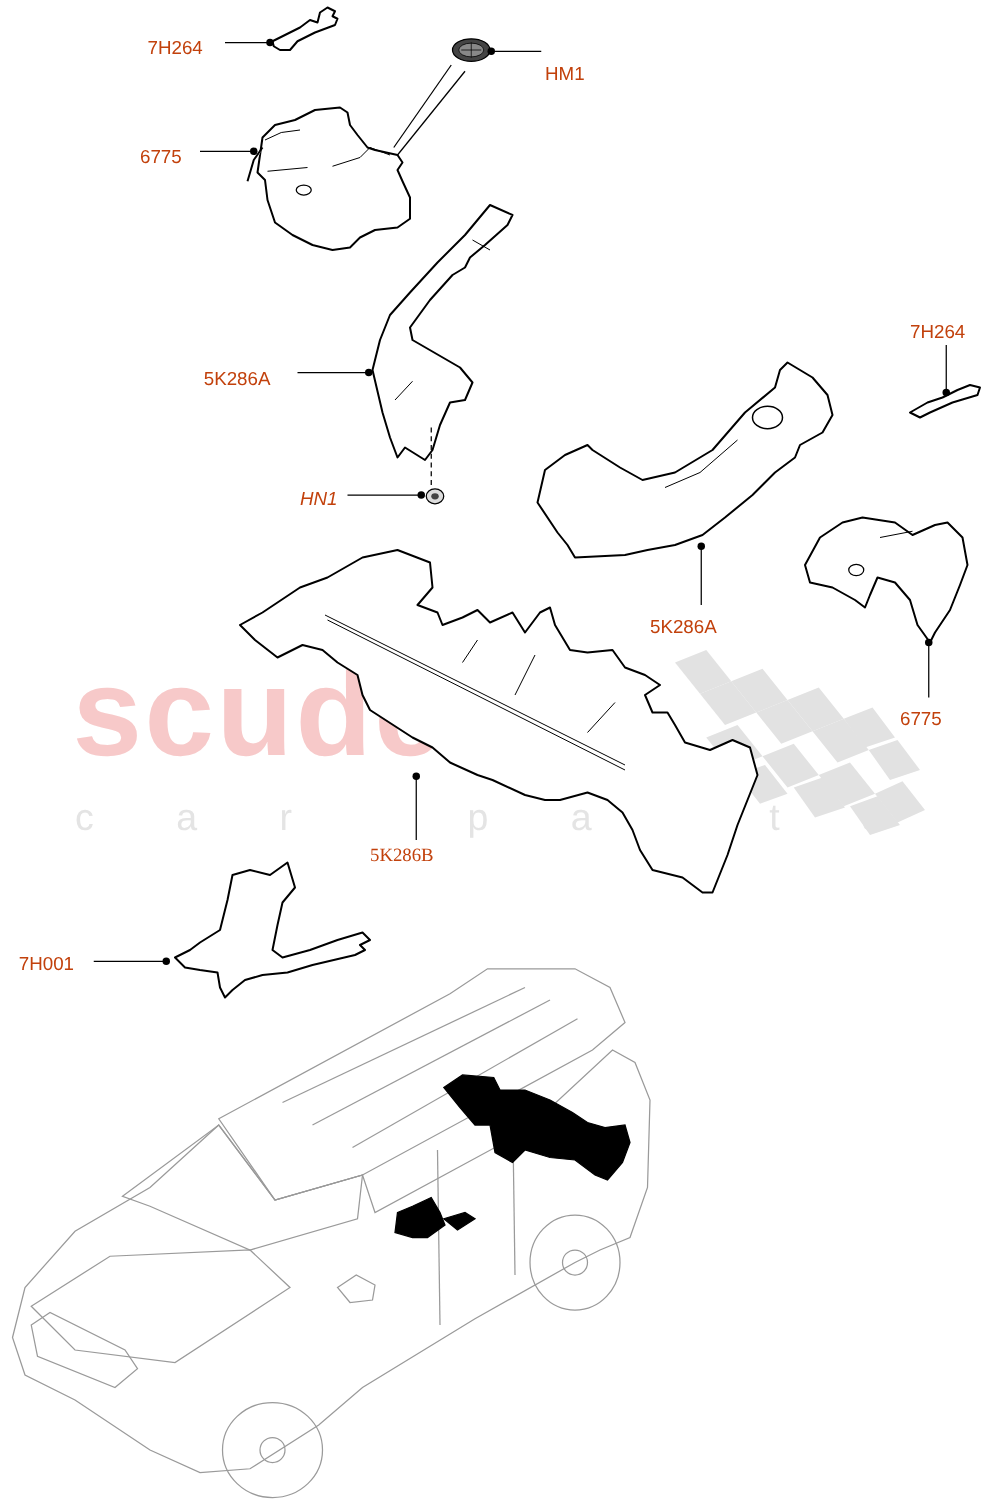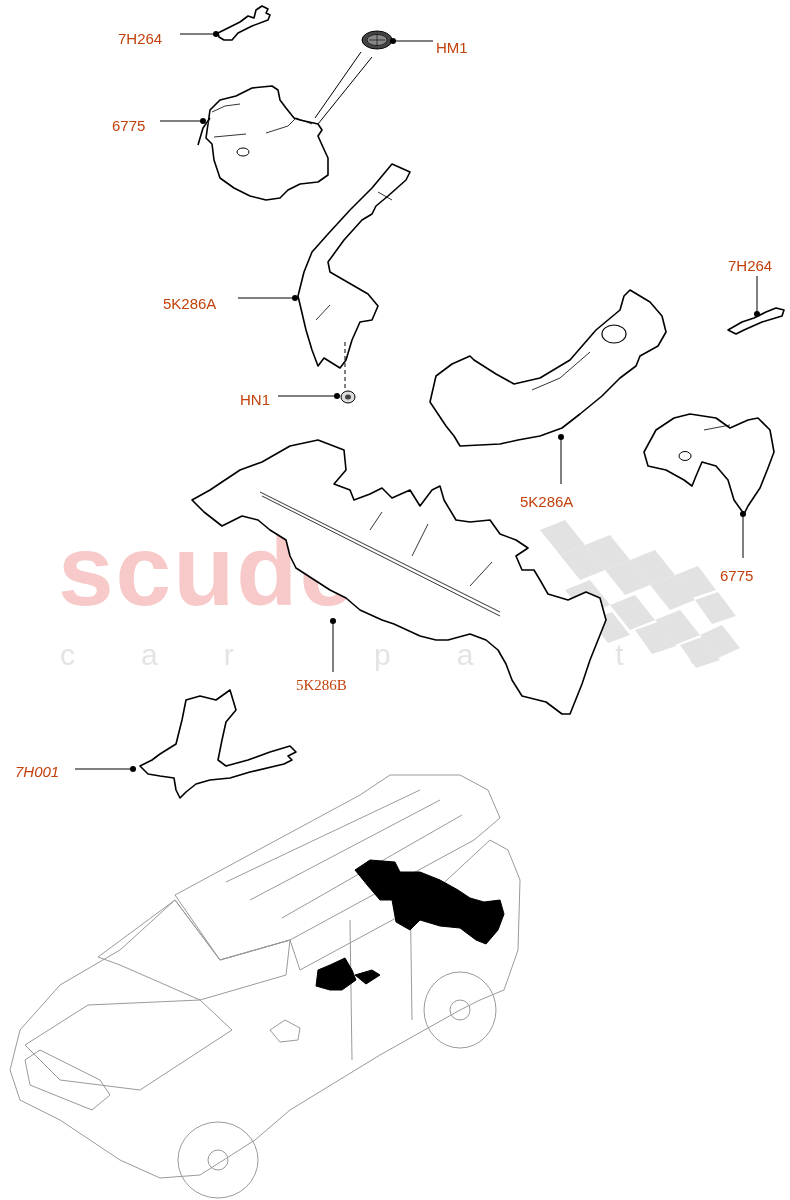--- a/index.html
+++ b/index.html
@@ -186,22 +186,22 @@
     <line x1="410" y1="880" x2="412" y2="1020"></line>
 
     <path d="M270,1030 L285,1020 L300,1028 L298,1040 L280,1042 Z"></path>
 
     <path class="filled" d="M355,870 L370,860 L395,862 L400,872 L420,872 L440,880 L458,890 L470,898 L484,902 L500,900 L504,914 L498,930 L486,944 L476,940 L460,928 L440,926 L420,920 L410,930 L396,922 L392,900 L380,900 L368,886 Z"></path>
     <path class="filled" d="M318,970 L330,965 L345,958 L352,970 L356,980 L342,990 L330,990 L316,986 Z"></path>
     <path class="filled" d="M355,975 L372,970 L380,975 L366,984 Z"></path>
   </svg>
 
   <div class="callout" style="left:118px;top:31px;">7H264</div>
-  <div class="callout" style="left:436px;top:40px;">HM1</div>
+  <div class="callout" style="left:436px;top:52px;">HM1</div>
   <div class="callout" style="left:112px;top:118px;">6775</div>
   <div class="callout" style="left:163px;top:296px;">5K286A</div>
   <div class="callout" style="left:728px;top:258px;">7H264</div>
-  <div class="callout" style="left:240px;top:392px;">HN1</div>
+  <div class="callout" style="left:240px;top:392px;font-style:italic;">HN1</div>
   <div class="callout" style="left:520px;top:494px;">5K286A</div>
   <div class="callout" style="left:720px;top:568px;">6775</div>
   <div class="callout" style="left:296px;top:677px;font-family:Liberation Serif, serif;">5K286B</div>
-  <div class="callout" style="left:15px;top:764px;font-style:italic;">7H001</div>
+  <div class="callout" style="left:15px;top:764px;">7H001</div>
 </div>
 
 </body></html>

